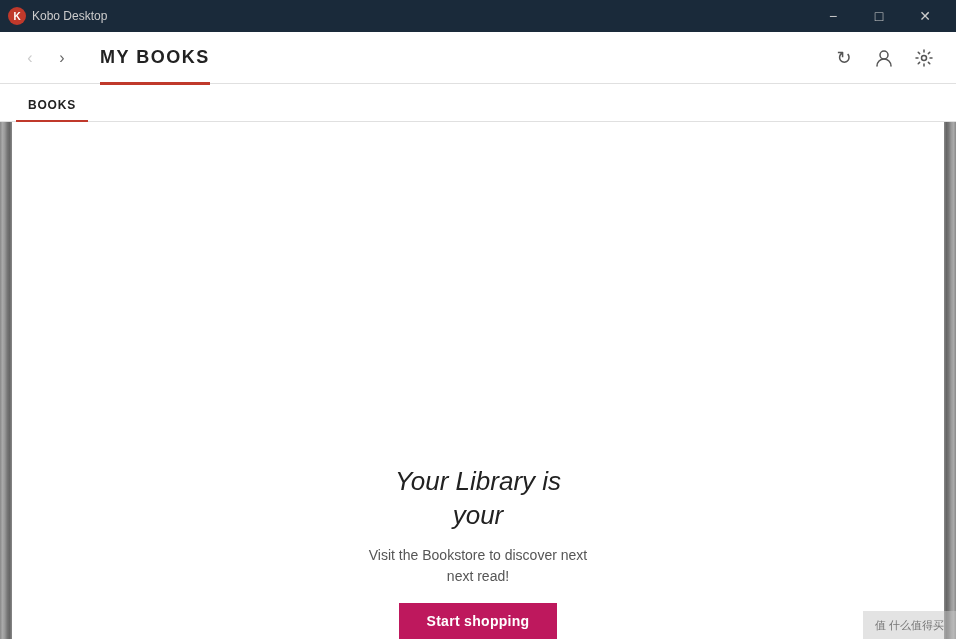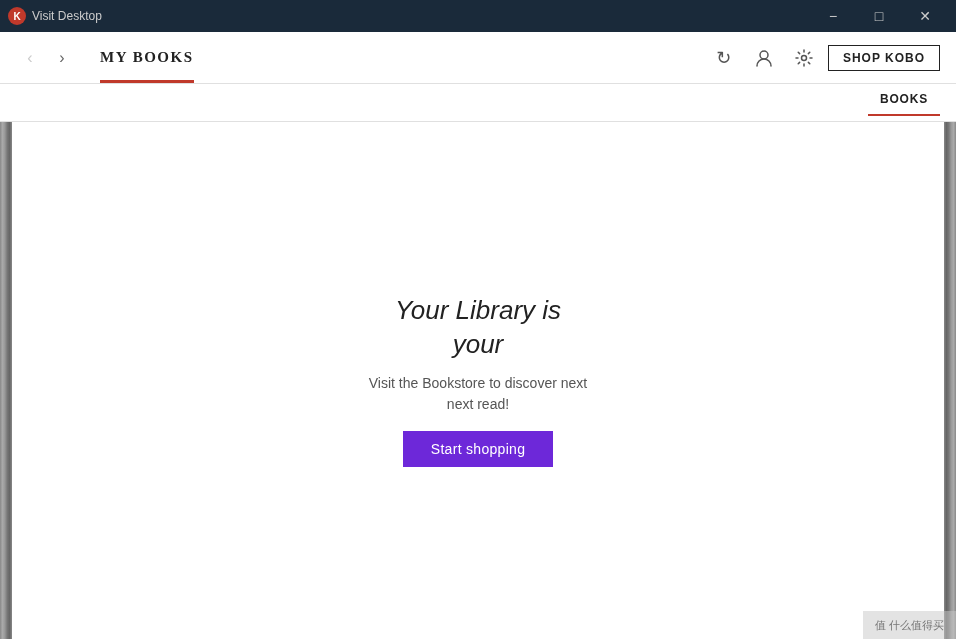--- a/index.html
+++ b/index.html
@@ -97,28 +97,27 @@
       align-items: center;
       justify-content: center;
       color: #666;
       font-size: 16px;
     }
     .nav-arrow-btn.disabled {
       color: #ccc;
       cursor: default;
     }
     .nav-title {
-      font-size: 15px;
+      font-size: 18px;
       font-weight: 700;
       letter-spacing: 1.5px;
       text-transform: uppercase;
       color: #222;
       margin: 0 16px;
       position: relative;
-      font-family: Liberation Serif, serif;
     }
     .nav-title::after {
       content: '';
       position: absolute;
       bottom: -17px;
       left: 0;
       right: 0;
       height: 3px;
       background: #c0392b;
     }
@@ -153,21 +152,20 @@
     }
 
     
     .tabs-bar {
       height: 38px;
       background: #fff;
       border-bottom: 1px solid #e0e0e0;
       display: flex;
       align-items: flex-end;
       padding: 0 16px;
-      flex-direction: column;
     }
     .tab-item {
       padding: 8px 12px;
       font-size: 12px;
       font-weight: 600;
       letter-spacing: 0.8px;
       text-transform: uppercase;
       color: #555;
       cursor: pointer;
       border-bottom: 2px solid transparent;
@@ -175,21 +173,21 @@
     }
     .tab-item.active {
       color: #222;
       border-bottom: 2px solid #c0392b;
     }
 
     
     .main-content {
       flex: 1;
       display: flex;
-      align-items: center;
+      align-items: flex-end;
       justify-content: center;
       background: #fff;
       position: relative;
     }
 
     
     .side-strip-left {
       position: absolute;
       left: 0;
       top: 0;
@@ -223,26 +221,26 @@
       font-style: italic;
       color: #222;
       line-height: 1.3;
     }
     .empty-state-subtitle {
       font-size: 14px;
       color: #555;
       line-height: 1.5;
     }
     .start-shopping-btn {
-      background: #6d28d9;
+      background: #be185d;
       color: #fff;
       border: none;
       padding: 10px 28px;
       font-size: 14px;
-      font-weight: 400;
+      font-weight: 700;
       cursor: pointer;
       margin-top: 4px;
       letter-spacing: 0.3px;
     }
 
     
     .bottom-bar {
       position: absolute;
       bottom: 0;
       right: 0;
@@ -257,21 +255,21 @@
     }
   </style>
 </head>
 <body>
 
 <div class="title-bar">
   <div class="title-bar-left">
     <div class="kobo-logo">
       <span>K</span>
     </div>
-    <span class="title-bar-title">Visit Desktop</span>
+    <span class="title-bar-title">Kobo Desktop</span>
   </div>
   <div class="title-bar-controls">
     <button class="title-bar-btn">−</button>
     <button class="title-bar-btn">□</button>
     <button class="title-bar-btn close">✕</button>
   </div>
 </div>
 
 <div class="app-body">
 
@@ -288,21 +286,20 @@
           <circle cx="10" cy="7" r="4" stroke="#555" stroke-width="1.5"></circle>
           <path d="M3 18c0-3.866 3.134-7 7-7s7 3.134 7 7" stroke="#555" stroke-width="1.5" stroke-linecap="round"></path>
         </svg>
       </button>
       <button class="nav-icon-btn">
         <svg width="20" height="20" viewBox="0 0 20 20" fill="none" xmlns="http://www.w3.org/2000/svg">
           <circle cx="10" cy="10" r="2.5" stroke="#555" stroke-width="1.5"></circle>
           <path d="M10 2v2M10 16v2M2 10h2M16 10h2M4.22 4.22l1.42 1.42M14.36 14.36l1.42 1.42M4.22 15.78l1.42-1.42M14.36 5.64l1.42-1.42" stroke="#555" stroke-width="1.5" stroke-linecap="round"></path>
         </svg>
       </button>
-      <button class="shop-kobo-btn">SHOP KOBO</button>
     </div>
   </div>
 
   <div class="tabs-bar">
     <div class="tab-item active">BOOKS</div>
   </div>
 
   <div class="main-content">
 
     <div class="side-strip-left"></div>

